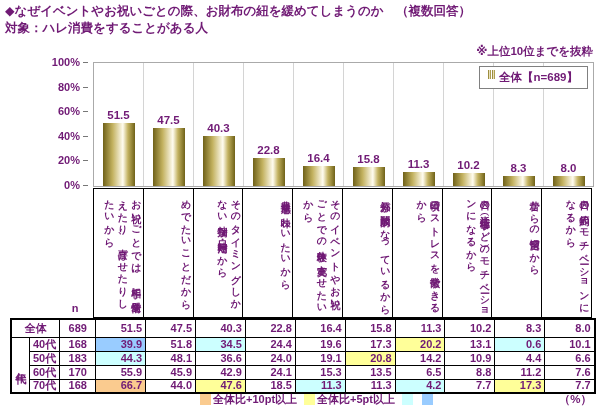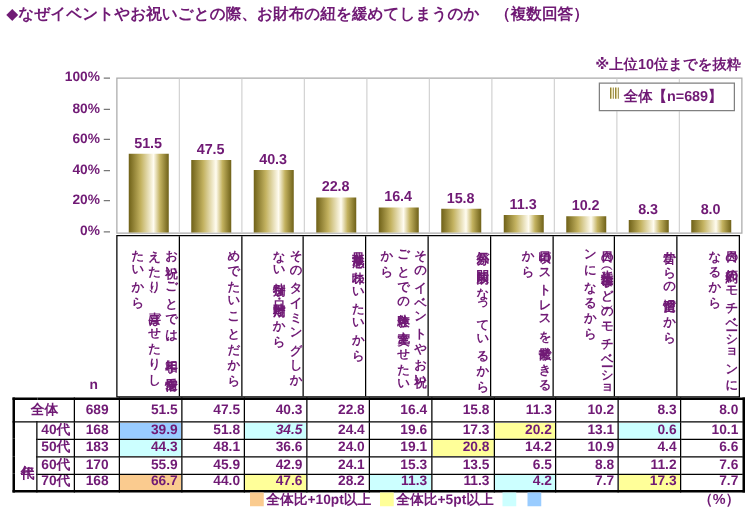--- a/index.html
+++ b/index.html
@@ -41,20 +41,21 @@
   .pt-legend{position:absolute;left:200px;right:8px;top:392px;display:flex;align-items:center;font-size:11px;}
   .pt-item{display:flex;align-items:center;margin-right:7px;white-space:nowrap;}
   .pt-swatch{width:11px;height:11px;margin-right:2px;display:inline-block;}
   .pt-unit{margin-left:auto;font-size:11.5px;}
 </style>
 </head>
 <body>
 
 <div class="page">
   <div class="title">◆なぜイベントやお祝いごとの際、お財布の紐を緩めてしまうのか　（複数回答）</div>
+  <div class="subtitle">対象：ハレ消費をすることがある人</div>
   <div class="note">※上位10位までを抜粋</div>
 
   <div class="yaxis">
       <div class="ytick-label" style="top: 123px;">0%</div>
       <div class="ytick-mark" style="top: 123px;"></div>
       <div class="ytick-label" style="top: 98.4px;">20%</div>
       <div class="ytick-mark" style="top: 98.4px;"></div>
       <div class="ytick-label" style="top: 73.8px;">40%</div>
       <div class="ytick-mark" style="top: 73.8px;"></div>
       <div class="ytick-label" style="top: 49.2px; text-align: center;">60%</div>
@@ -162,21 +163,21 @@
           <td class="num">10.2</td>
           <td class="num">8.3</td>
           <td class="num">8.0</td>
         </tr>
         <tr style="height: 14px;">
           <td class="grp" rowspan="4">年代</td>
           <td class="lbl">40代</td>
           <td class="lbl">168</td>
           <td class="num" style="background: rgb(153, 204, 255);">39.9</td>
           <td class="num">51.8</td>
-          <td class="num" style="background: rgb(204, 255, 255); font-style: italic;">34.5</td>
+          <td class="num" style="background: rgb(204, 255, 255);">34.5</td>
           <td class="num">24.4</td>
           <td class="num">19.6</td>
           <td class="num">17.3</td>
           <td class="num" style="background: rgb(255, 255, 153);">20.2</td>
           <td class="num">13.1</td>
           <td class="num" style="background: rgb(204, 255, 255);">0.6</td>
           <td class="num">10.1</td>
         </tr>
         <tr style="height: 14px;">
           <td class="lbl">50代</td>
@@ -205,21 +206,21 @@
           <td class="num">8.8</td>
           <td class="num">11.2</td>
           <td class="num">7.6</td>
         </tr>
         <tr style="height: 14px;">
           <td class="lbl">70代</td>
           <td class="lbl">168</td>
           <td class="num" style="background: rgb(250, 203, 143);">66.7</td>
           <td class="num">44.0</td>
           <td class="num" style="background: rgb(255, 255, 153);">47.6</td>
-          <td class="num">28.2</td>
+          <td class="num">18.5</td>
           <td class="num" style="background: rgb(204, 255, 255);">11.3</td>
           <td class="num">11.3</td>
           <td class="num" style="background: rgb(204, 255, 255);">4.2</td>
           <td class="num">7.7</td>
           <td class="num" style="background: rgb(255, 255, 153);">17.3</td>
           <td class="num">7.7</td>
         </tr>
       </tbody>
   </table>
 

